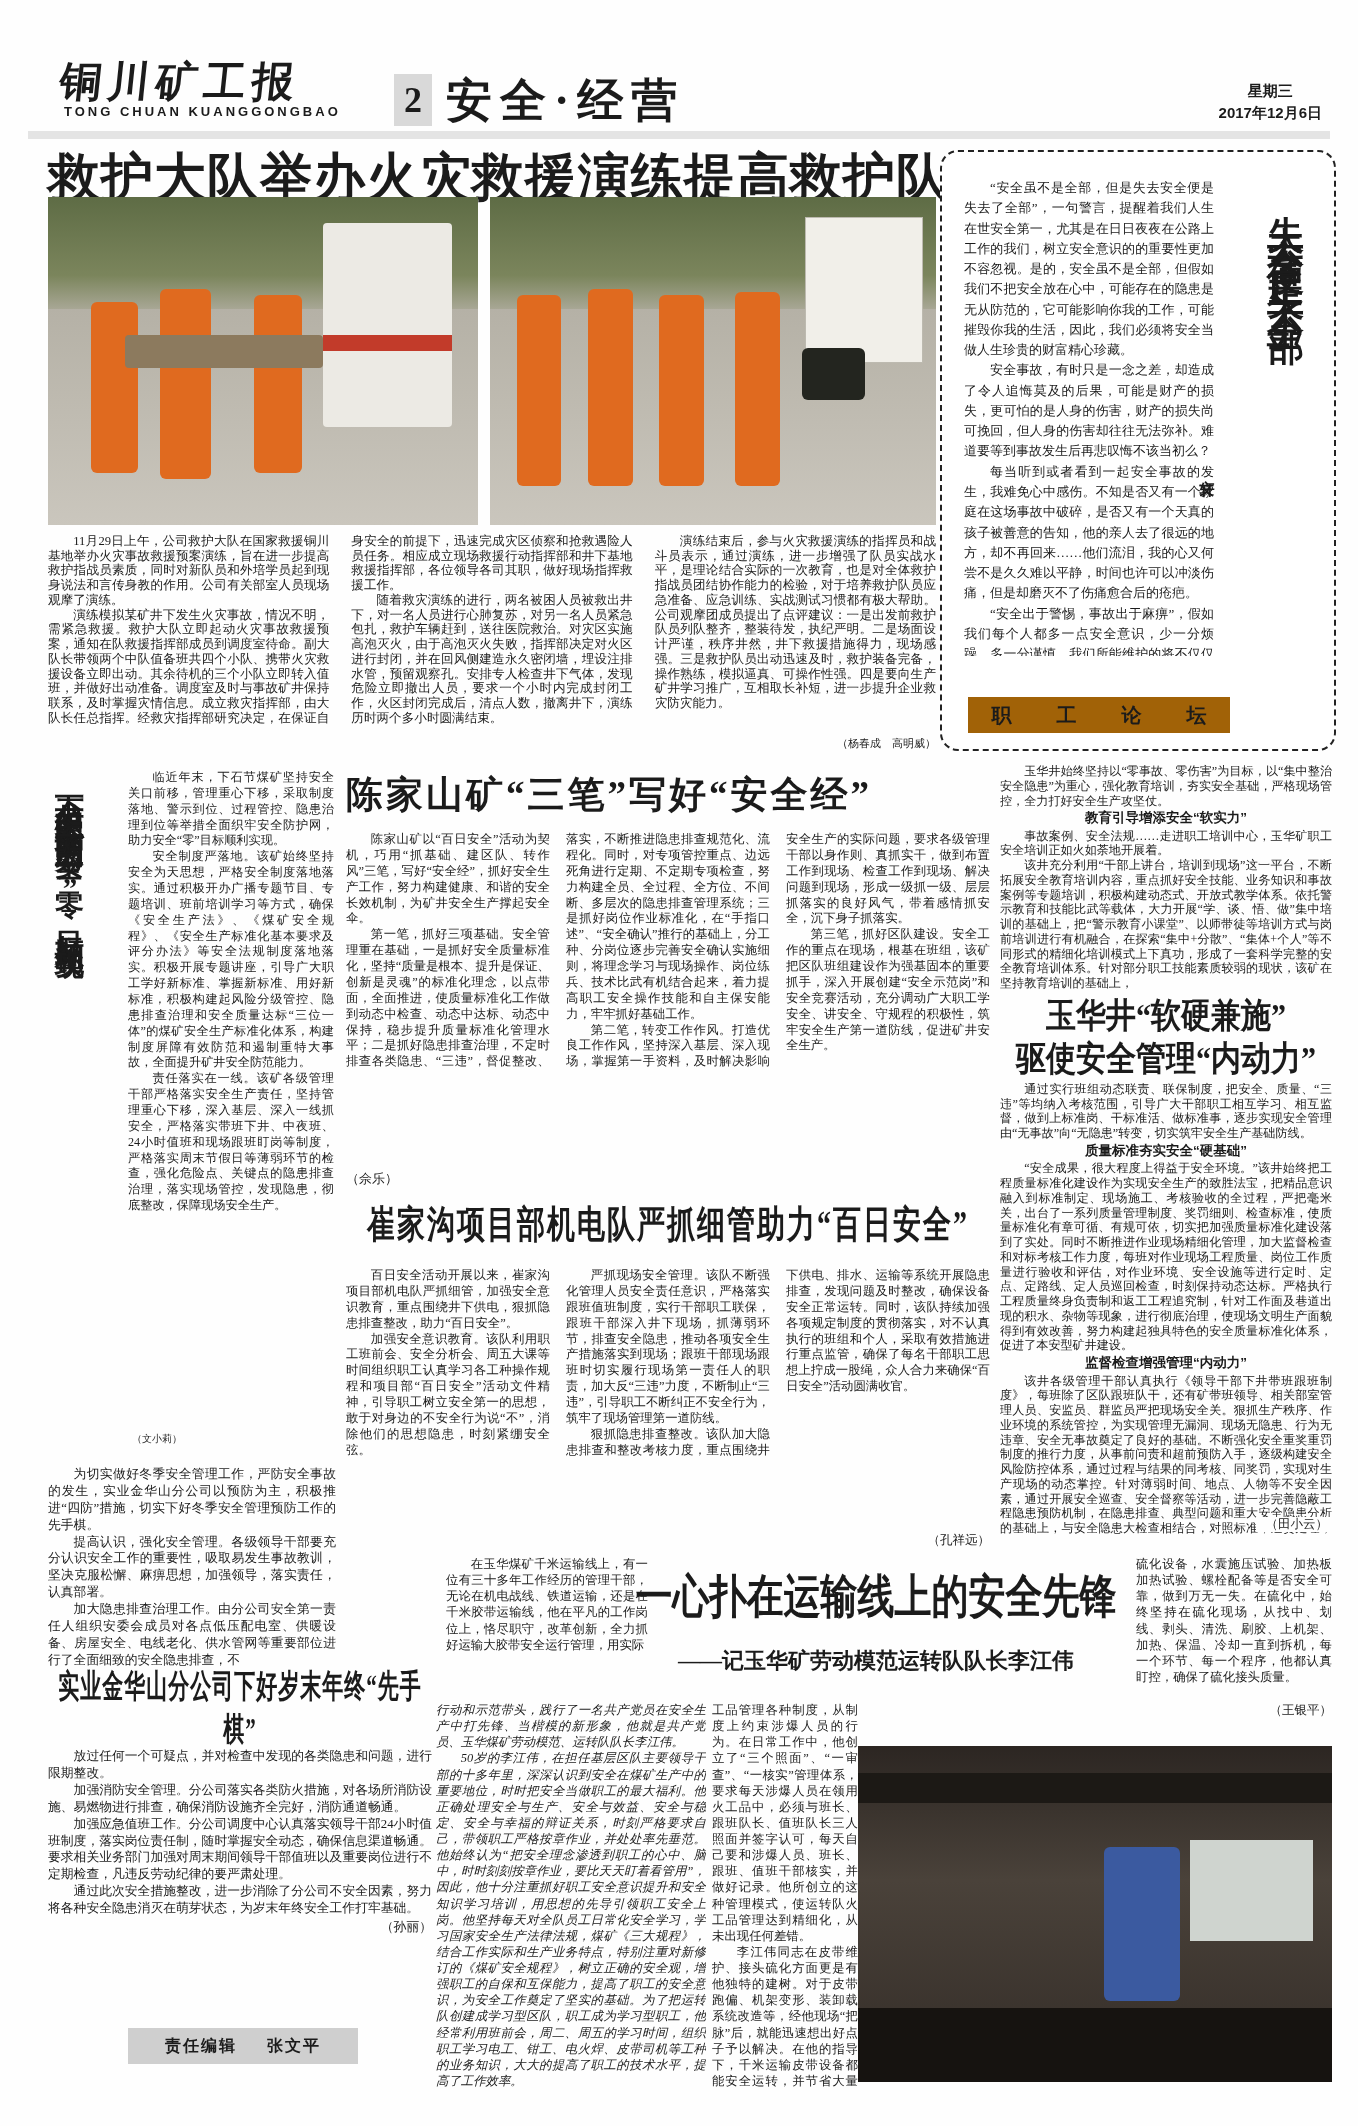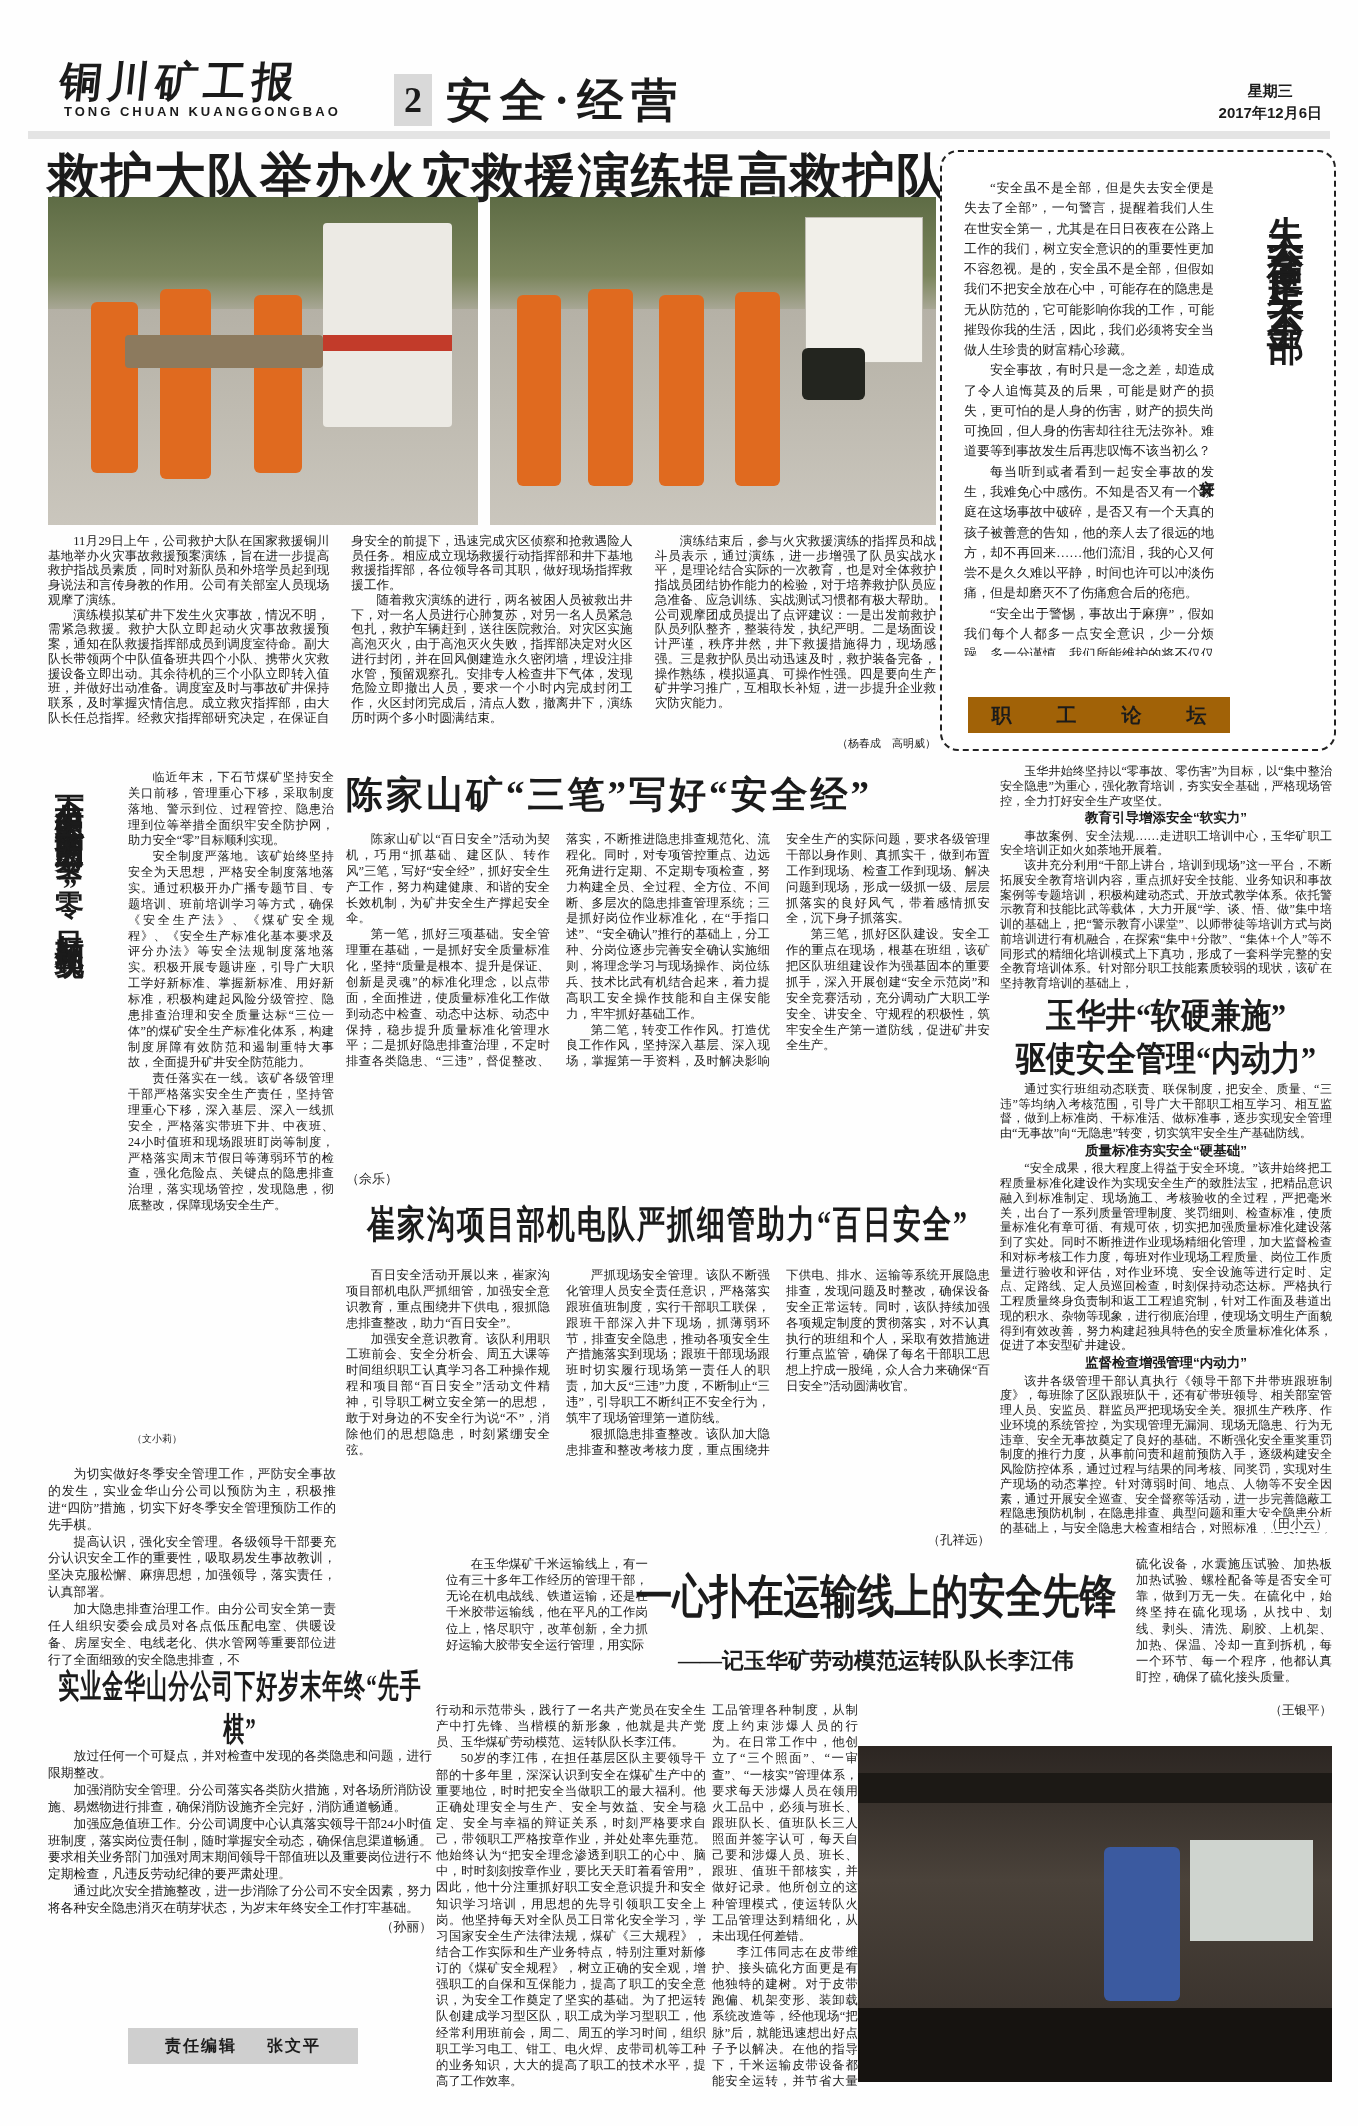--- a/index.html
+++ b/index.html
@@ -69,21 +69,21 @@
   .jhs{left:48px;top:1466px;width:384px;height:556px;font-size:12.8px;line-height:1.32;overflow:hidden;}
   .jhs-part1 p{width:288px;}
   .jhs-headline{text-align:center;font-size:21px;font-weight:900;transform:scaleY(1.55);margin:12px 0;letter-spacing:1px;}
   .editor-box{left:128px;top:2028px;width:230px;height:36px;background:#cfcfcf;text-align:center;
               font-size:16px;line-height:36px;font-weight:bold;letter-spacing:2px;}
   
   .ljw-intro{left:446px;top:1556px;width:202px;height:142px;font-size:12.4px;line-height:1.3;overflow:hidden;}
   .ljw-headline{left:630px;top:1572px;width:492px;font-size:37px;font-weight:900;text-align:center;
                 transform:scaleY(1.25);white-space:nowrap;}
   .ljw-subtitle{left:630px;top:1646px;width:492px;font-size:22px;font-weight:bold;text-align:center;}
-  .ljw-col1{left:436px;top:1702px;width:270px;height:386px;font-size:12.4px;line-height:1.3;overflow:hidden;}
+  .ljw-col1{left:436px;top:1702px;width:270px;height:386px;font-size:12.4px;line-height:1.3;overflow:hidden;font-style:italic;}
   .ljw-col2{left:712px;top:1702px;width:146px;height:386px;font-size:12.4px;line-height:1.3;overflow:hidden;}
   .ljw-tail{left:1136px;top:1556px;width:196px;height:148px;font-size:12.4px;line-height:1.3;overflow:hidden;}
   .ljw-byline{left:1136px;top:1702px;width:196px;text-align:right;font-size:12.5px;}
 </style>
 </head>
 <body>
 
 <div class="page">
 
   <div class="abs masthead-title">铜川矿工报</div>

